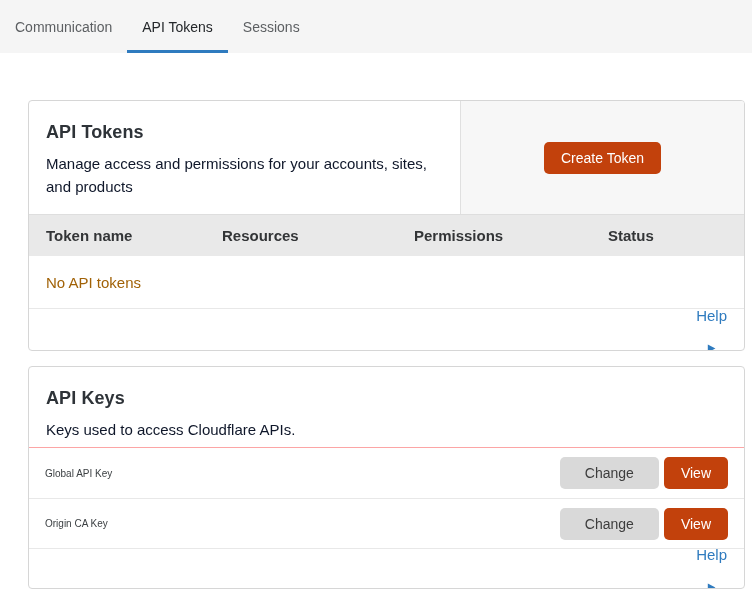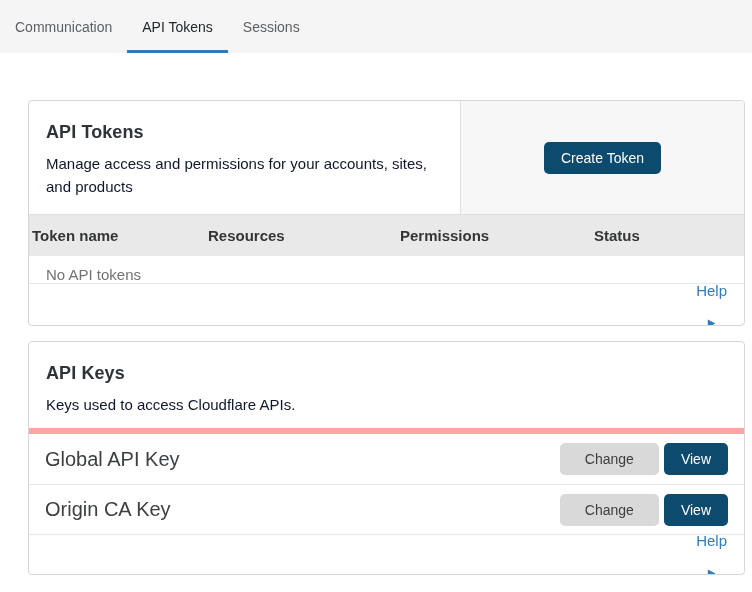--- a/index.html
+++ b/index.html
@@ -79,21 +79,21 @@
   .btn {
     display: inline-block;
     border: none;
     border-radius: 5px;
     font-family: "Liberation Sans", sans-serif;
     font-size: 14px;
     cursor: pointer;
     line-height: 1;
   }
   .btn-primary {
-    background: #0c4a6e;
+    background: #c2410c;
     color: #ffffff;
     padding: 9px 17px;
   }
   .btn-secondary {
     background: #d9d9d9;
     color: #3d3d3d;
     padding: 9px 25px;
   }
 
   
@@ -104,28 +104,29 @@
     height: 42px;
     background: #e9e9e9;
     border-top: 1px solid #dedede;
   }
   .table-head .th {
     font-size: 15px;
     font-weight: bold;
     color: #333537;
     padding-left: 3px;
     white-space: nowrap;
+    margin-left: 14px;
   }
   .empty-row {
-    height: 28px;
-    display: flex;
-    align-items: flex-end;
+    height: 53px;
+    display: flex;
+    align-items: center;
     padding-left: 17px;
     font-size: 15px;
-    color: #737373;
+    color: #a16207;
     border-bottom: 1px solid #e8e8e8;
   }
   .card-footer {
     height: 41px;
     display: flex;
     align-items: center;
     justify-content: flex-end;
     padding-right: 17px;
   }
   .help-link {
@@ -140,33 +141,33 @@
   }
   .help-arrow {
     font-size: 10px;
     line-height: 1;
     position: relative;
     top: 0.5px;
   }
 
   
   .keys-header {
-    padding: 21px 20px 12px 17px;
-    border-bottom: 6px solid #fca5a5;
+    padding: 21px 20px 6px 17px;
+    border-bottom: 1px solid #fca5a5;
   }
   .key-row {
     display: flex;
     align-items: center;
     height: 50px;
     padding: 0 16px;
   }
   .key-row + .key-row { border-top: 1px solid #e8e8e8; }
   .key-label {
     flex: 1;
-    font-size: 20px;
+    font-size: 10px;
     color: #3c4043;
   }
   .key-actions { display: flex; gap: 5px; }
   .keys-footer { border-top: 1px solid #e8e8e8; height: 40px; }
 </style>
 </head>
 <body>
 
 <nav class="tabbar">
   <div class="tab">Communication</div>

